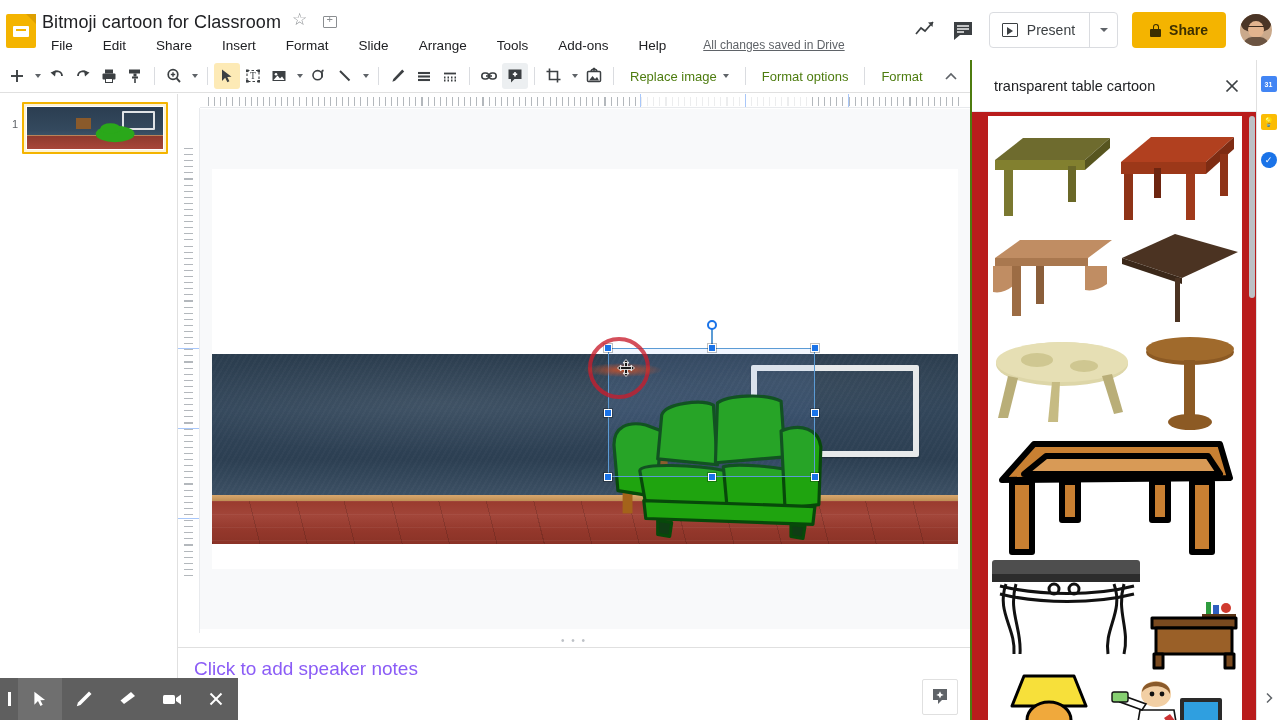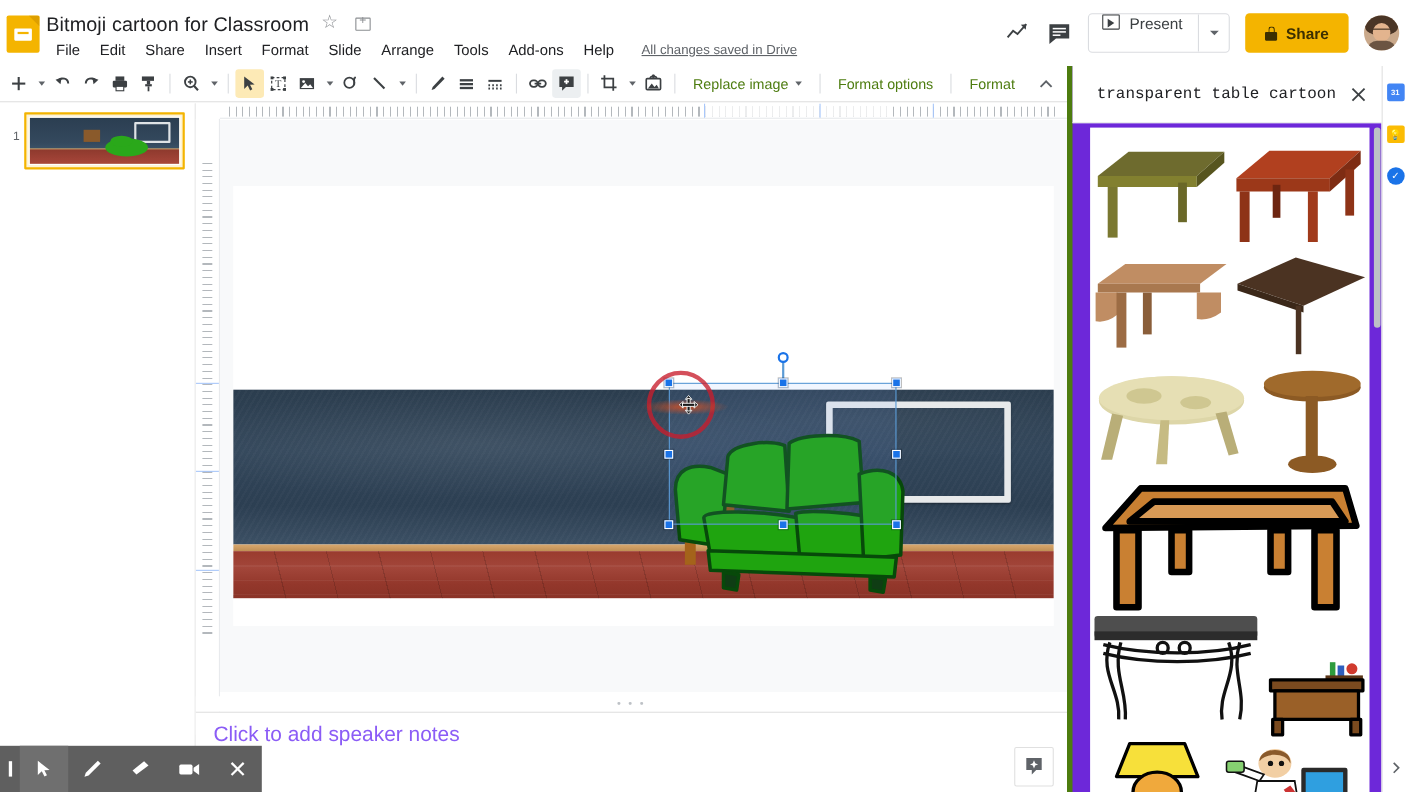--- a/index.html
+++ b/index.html
@@ -39,39 +39,39 @@
   #doc-title { font-size:18px; color:#202124; letter-spacing:0.1px; white-space:nowrap; }
   .tiny-ico { width:18px; height:18px; position:relative; cursor:pointer; opacity:.72; }
 
   .star-ico:before{
     content:"\2606"; position:absolute; left:0; top:-4px; font-size:17px; color:#5f6368;
   }
   .drive-ico{ }
   .drive-ico .bx{ position:absolute; left:2px; top:3px; width:14px; height:12px; border:1.4px solid #5f6368; border-radius:1px;}
   .drive-ico .bx:after{content:"+"; position:absolute; left:2.5px; top:-4.5px; font-size:11px; color:#5f6368;}
 
-  #menubar { position:absolute; left:42px; top:34px; height:22px; display:flex; align-items:center; gap:0px; }
+  #menubar { position:absolute; left:42px; top:34px; height:22px; display:flex; align-items:center; gap:12px; }
   .menu-item {
     font-size:13.5px; color:#202124; padding:3px 9px; border-radius:3px; cursor:pointer; white-space:nowrap;
   }
   #save-status {
     font-size:12px; color:#5f6368; margin-left:16px; text-decoration:underline; cursor:pointer; white-space:nowrap;
   }
 
   
   #top-right { position:absolute; right:8px; top:8px; height:44px; display:flex; align-items:center; gap:14px; }
   .tr-ico { width:24px; height:24px; position:relative; cursor:pointer; }
 
   .trend-ico svg, .comment-ico svg { display:block; }
 
   #present-btn {
     display:flex; align-items:center; height:36px;
     border:1px solid #dadce0; border-radius:4px; overflow:hidden; background:#fff; cursor:pointer;
   }
-  #present-main { display:flex; align-items:flex-start; gap:9px; padding:0 14px 0 12px; height:100%; }
+  #present-main { display:flex; align-items:center; gap:9px; padding:0 14px 0 12px; height:100%; }
   #present-main .pico {
     width:16px; height:14px; border:1.6px solid #3c4043; border-radius:1px; position:relative;
   }
   #present-main .pico:after{
     content:""; position:absolute; left:4px; top:2.5px;
     border-left:6px solid #3c4043; border-top:4px solid transparent; border-bottom:4px solid transparent;
   }
   #present-label { font-size:14px; color:#3c4043; }
   #present-arrow {
     width:28px; height:100%; border-left:1px solid #dadce0; display:flex; align-items:center; justify-content:center;
@@ -237,21 +237,21 @@
   #notes-divider .dots { font-size:10px; color:#bdc1c6; letter-spacing:2px; }
   #notes-pane {
     position:absolute; left:178px; top:647px; width:792px; height:73px;
     background:#fff; border-top:1px solid #e0e0e0; padding:10px 16px;
   }
   #notes-text { font-size:19px; color:#8b5cf6; }
 
   
   #right-panel {
     position:absolute; left:970px; top:60px; width:286px; height:660px;
-    background:#6d28d9; border-left:5px solid #4d7c0f;font-family:Liberation Mono, monospace;
+    background:#b91c1c; border-left:2px solid #4d7c0f;
   }
   #search-row {
     position:absolute; left:0; top:0; width:286px; height:52px;
     display:flex; align-items:center; justify-content:space-between;
     padding:0 16px 0 22px; border-bottom:1px solid #e8eaed; background:#fff;
   }
   #search-query { font-size:14.5px; color:#202124; }
   #search-clear { width:20px; height:20px; cursor:pointer; }
 
   #results {

